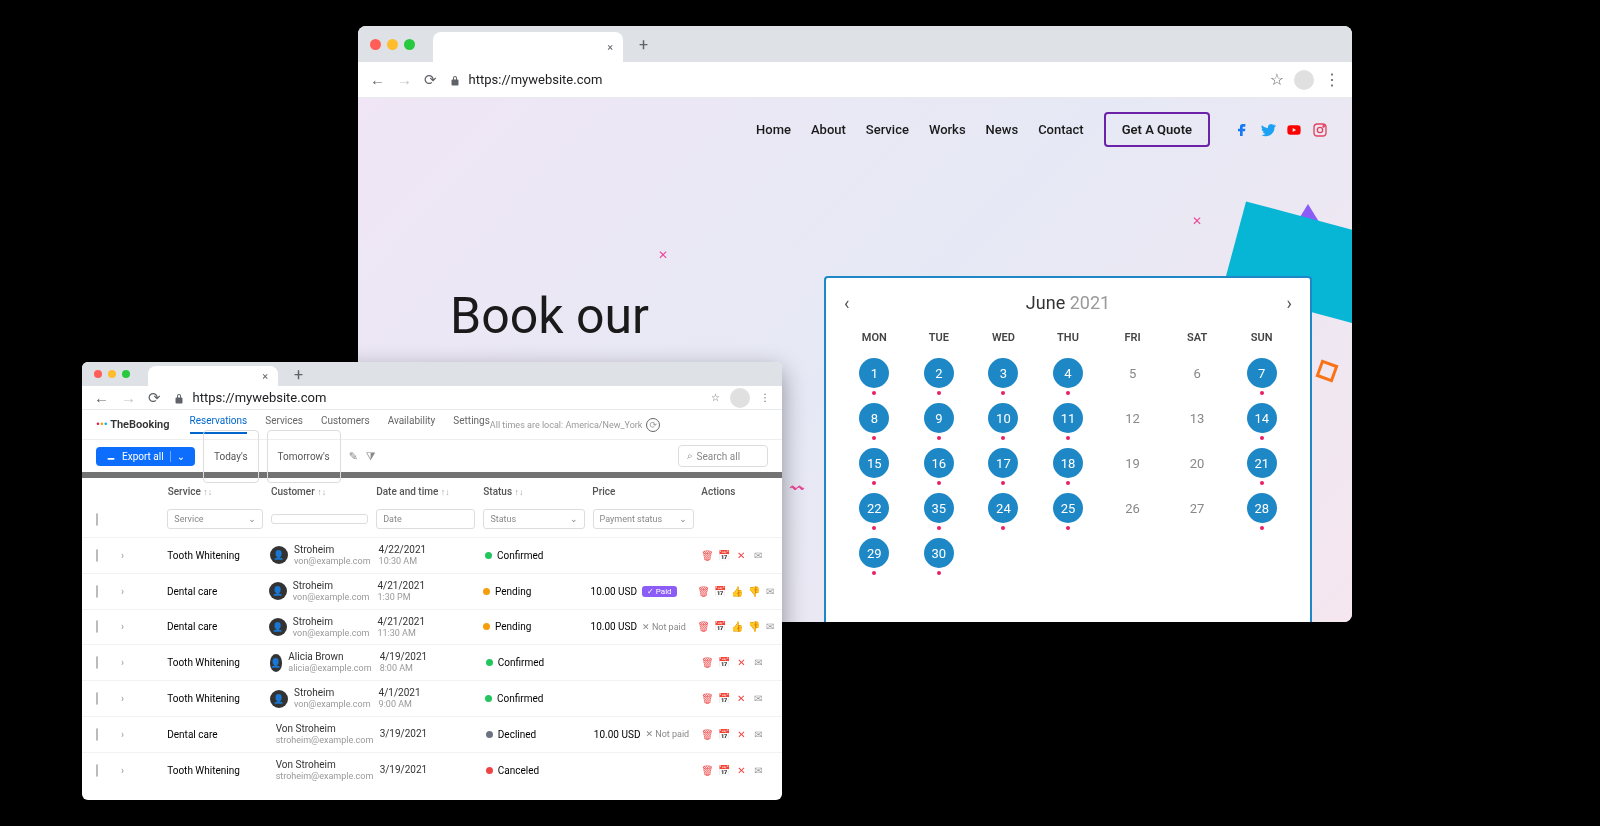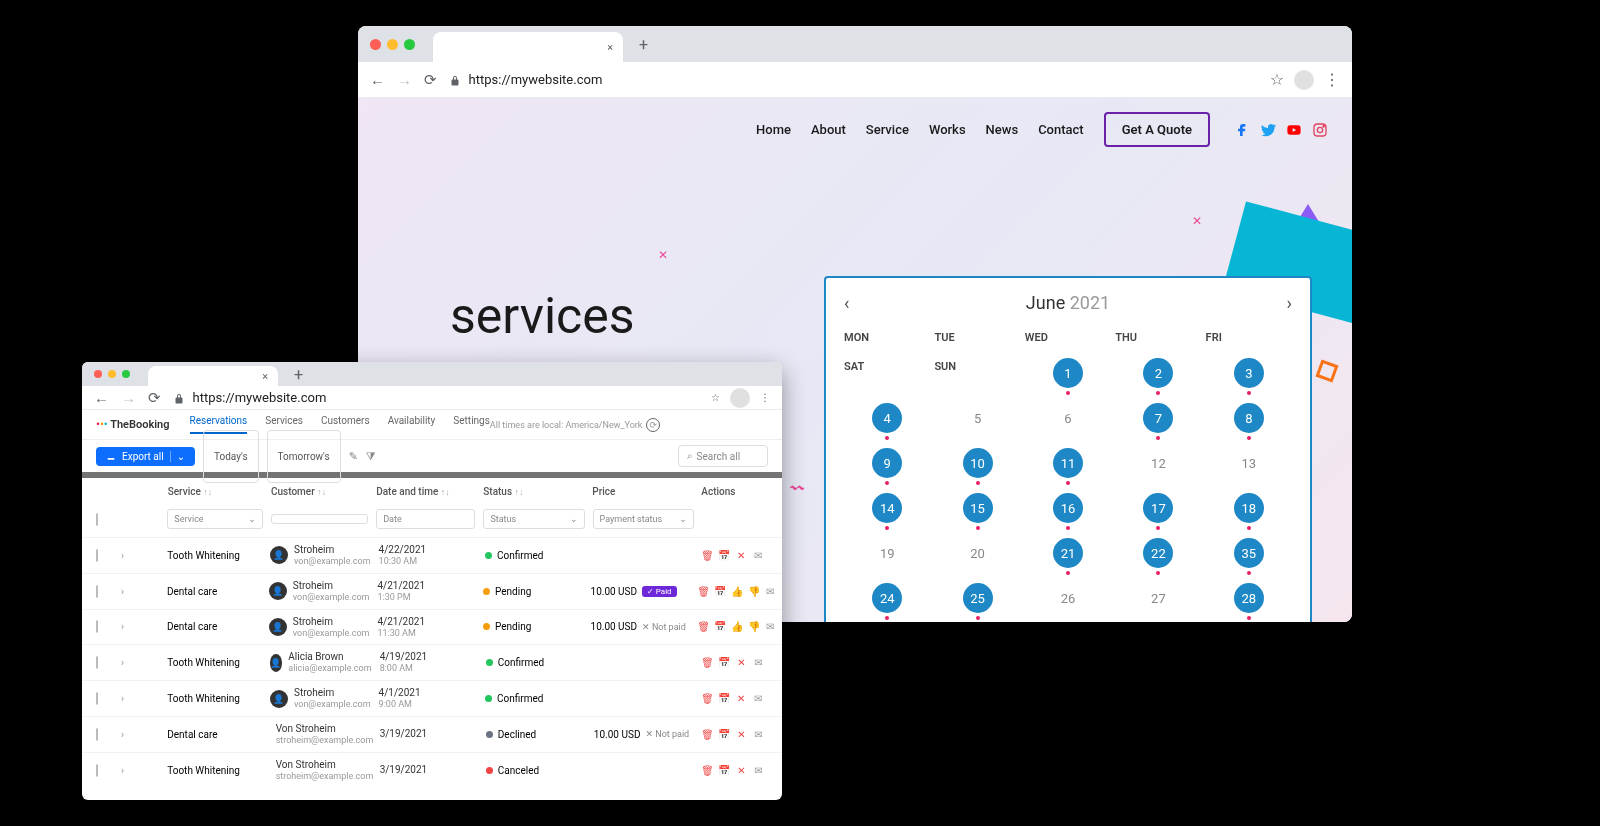--- a/index.html
+++ b/index.html
@@ -21,21 +21,21 @@
 .topnav a{cursor:pointer}
 .quote-btn{border:2px solid #6b21a8;color:#1a1a1a;padding:8px 16px;border-radius:4px;font-weight:600;font-size:13px}
 .socials{display:flex;gap:10px;margin-left:4px}
 .soc{width:16px;height:16px}
 .hero{position:absolute;left:92px;top:186px;font-size:50px;font-weight:400;color:#1a1a1a;line-height:1.3;font-family:Georgia,serif}
 .calendar{position:absolute;right:40px;top:178px;width:488px;height:356px;background:#fff;border:2px solid #1e88c7;border-radius:4px;padding:14px 18px}
 .cal-head{display:flex;align-items:center;justify-content:space-between;margin-bottom:14px}
 .cal-nav{font-size:18px;color:#555;cursor:pointer}
 .cal-title{font-size:18px;color:#333}
 .cal-title .yr{color:#999}
-.cal-grid{display:grid;grid-template-columns:repeat(5,1fr);gap:4px 4px;}
+.cal-grid{display:grid;grid-template-columns:repeat(7,1fr);gap:4px 4px;text-align:center}
 .dow{font-size:11px;font-weight:600;color:#444;padding:4px 0 8px 0}
 .daycell{display:flex;flex-direction:column;align-items:center;gap:3px;padding:2px 0}
 .daynum{width:30px;height:30px;border-radius:50%;display:flex;align-items:center;justify-content:center;font-size:13px}
 .daynum.av{background:#1e88c7;color:#fff}
 .daynum.na{color:#888}
 .ddot{width:4px;height:4px;border-radius:50%;background:#e91e63}
 .ddot.hidden{visibility:hidden}
 
 
 .shape{position:absolute}
@@ -99,21 +99,21 @@
 .dt-date{color:#333}
 .dt-time{color:#999;font-size:9px}
 .status{display:flex;align-items:center;gap:5px}
 .sdot{width:7px;height:7px;border-radius:50%}
 .sdot.conf{background:#22c55e}
 .sdot.pend{background:#f59e0b}
 .sdot.decl{background:#6b7280}
 .sdot.canc{background:#ef4444}
 .price-cell{display:flex;align-items:center;gap:5px}
 .badge{padding:1px 5px;border-radius:3px;font-size:8px;color:#fff}
-.badge.paid{background:#6d28d9}
+.badge.paid{background:#8b5cf6}
 .notpaid{color:#888;font-size:9px}
 .actions{display:flex;gap:6px;color:#999}
 .ai{width:11px;height:11px;display:flex;align-items:center;justify-content:center}
 .ai.del{color:#ef4444}
 .ai.resc{color:#3b82f6}
 .ai.app{color:#22c55e}
 </style>
 </head>
 <body>
 
@@ -172,20 +172,21 @@
 
     <div class="shape tri1"></div>
     <div class="shape blob1"></div>
     <div class="shape sq1"></div>
     <div class="shape x1">✕</div>
     <div class="shape x2">✕</div>
     <div class="shape tri2"></div>
     <div class="shape zig">〰</div>
 
     <div class="hero">
+      <div>Book our</div>
       <div>services</div>
     </div>
 
     <div class="calendar">
       <div class="cal-head">
         <span class="cal-nav">‹</span>
         <span class="cal-title">
           <span>June</span>
           <span class="yr">2021</span>
         </span>

